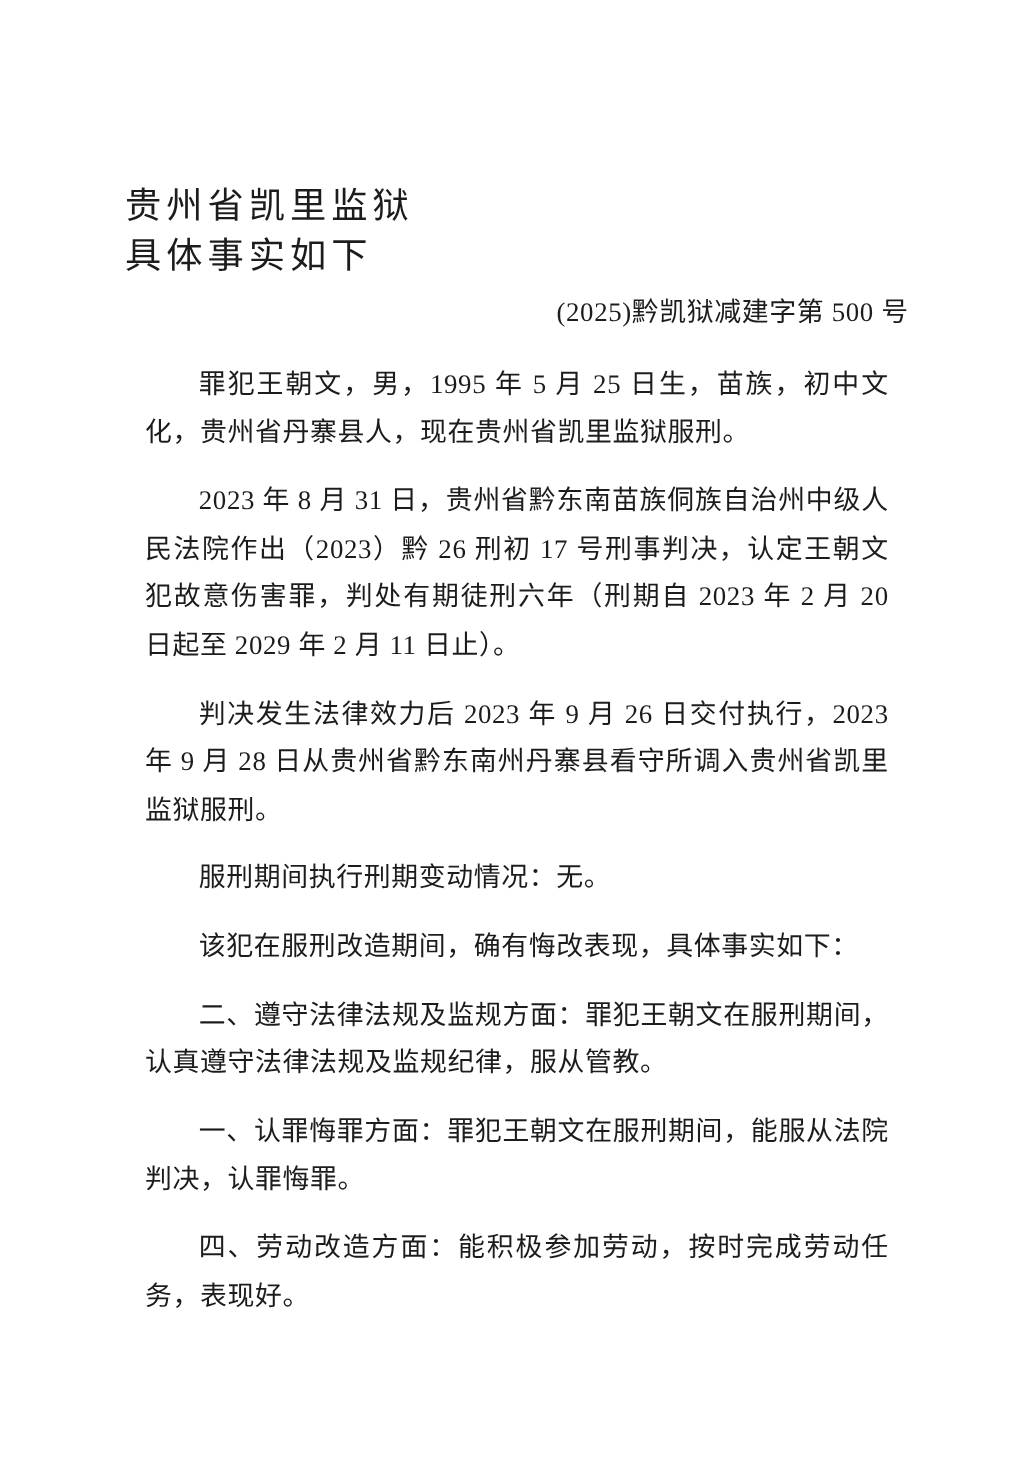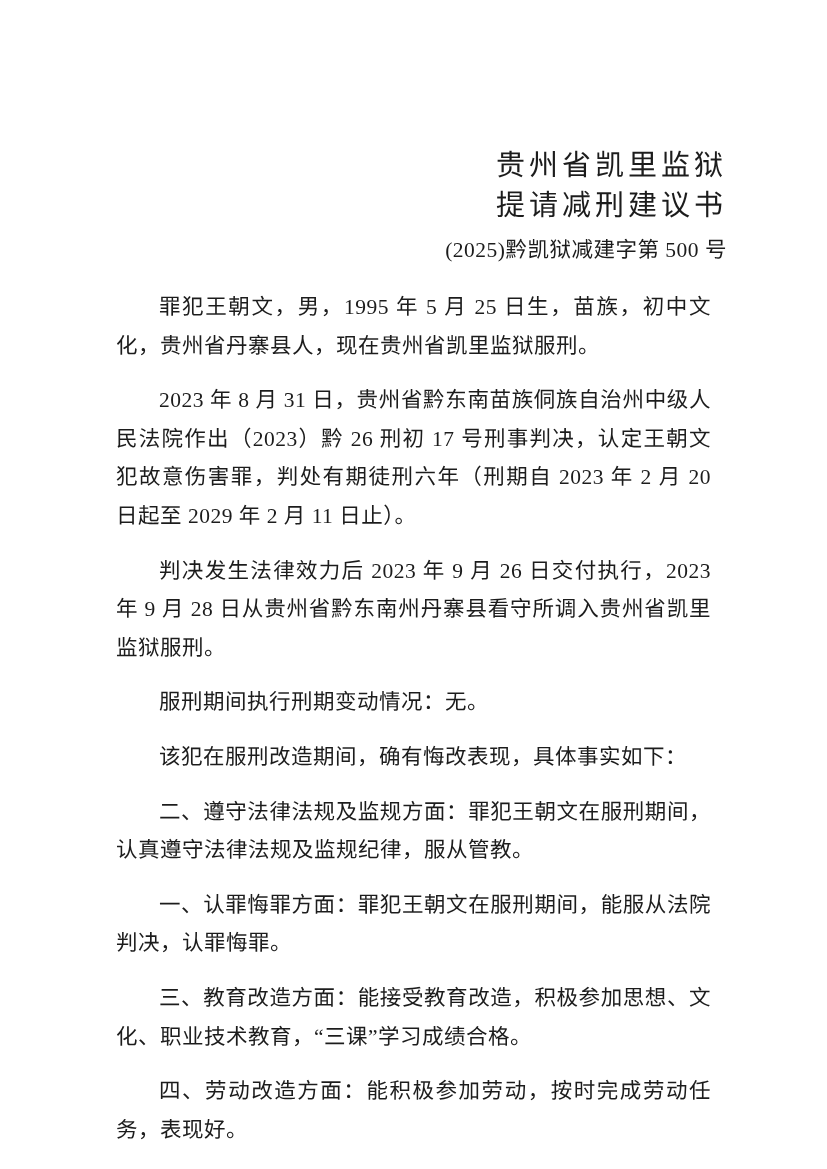--- a/index.html
+++ b/index.html
@@ -17,21 +17,21 @@
     color: #1c1c1c;
   }
   .content {
     position: absolute;
     left: 100px;
     top: 0;
     width: 627px;
   }
   .title-block {
     margin-top: 145px;
-    text-align: right;
+    text-align: left;
     font-size: 29px;
     line-height: 40px;
     letter-spacing: 4px;
     font-weight: normal;
   }
   .title-line {
     white-space: nowrap;
   }
   .doc-number {
     margin-top: 6px;
@@ -54,31 +54,30 @@
   }
 </style>
 </head>
 <body>
 
 <div class="page">
   <div class="content">
 
     <div class="title-block">
       <div class="title-line">贵州省凯里监狱</div>
-      <div class="title-line">提请减刑建议书</div>
+      <div class="title-line">具体事实如下</div>
     </div>
 
     <div class="doc-number">(2025)黔凯狱减建字第 500 号</div>
 
     <div class="body-text">
       <p>罪犯王朝文，男，1995 年 5 月 25 日生，苗族，初中文化，贵州省丹寨县人，现在贵州省凯里监狱服刑。</p>
       <p>2023 年 8 月 31 日，贵州省黔东南苗族侗族自治州中级人民法院作出（2023）黔 26 刑初 17 号刑事判决，认定王朝文犯故意伤害罪，判处有期徒刑六年（刑期自 2023 年 2 月 20 日起至 2029 年 2 月 11 日止）。</p>
       <p>判决发生法律效力后 2023 年 9 月 26 日交付执行，2023 年 9 月 28 日从贵州省黔东南州丹寨县看守所调入贵州省凯里监狱服刑。</p>
       <p>服刑期间执行刑期变动情况：无。</p>
       <p>该犯在服刑改造期间，确有悔改表现，具体事实如下：</p>
       <p>二、遵守法律法规及监规方面：罪犯王朝文在服刑期间，认真遵守法律法规及监规纪律，服从管教。</p>
       <p>一、认罪悔罪方面：罪犯王朝文在服刑期间，能服从法院判决，认罪悔罪。</p>
-      <p>三、教育改造方面：能接受教育改造，积极参加思想、文化、职业技术教育，“三课”学习成绩合格。</p>
       <p>四、劳动改造方面：能积极参加劳动，按时完成劳动任务，表现好。</p>
     </div>
 
   </div>
 </div>
 
 </body></html>

